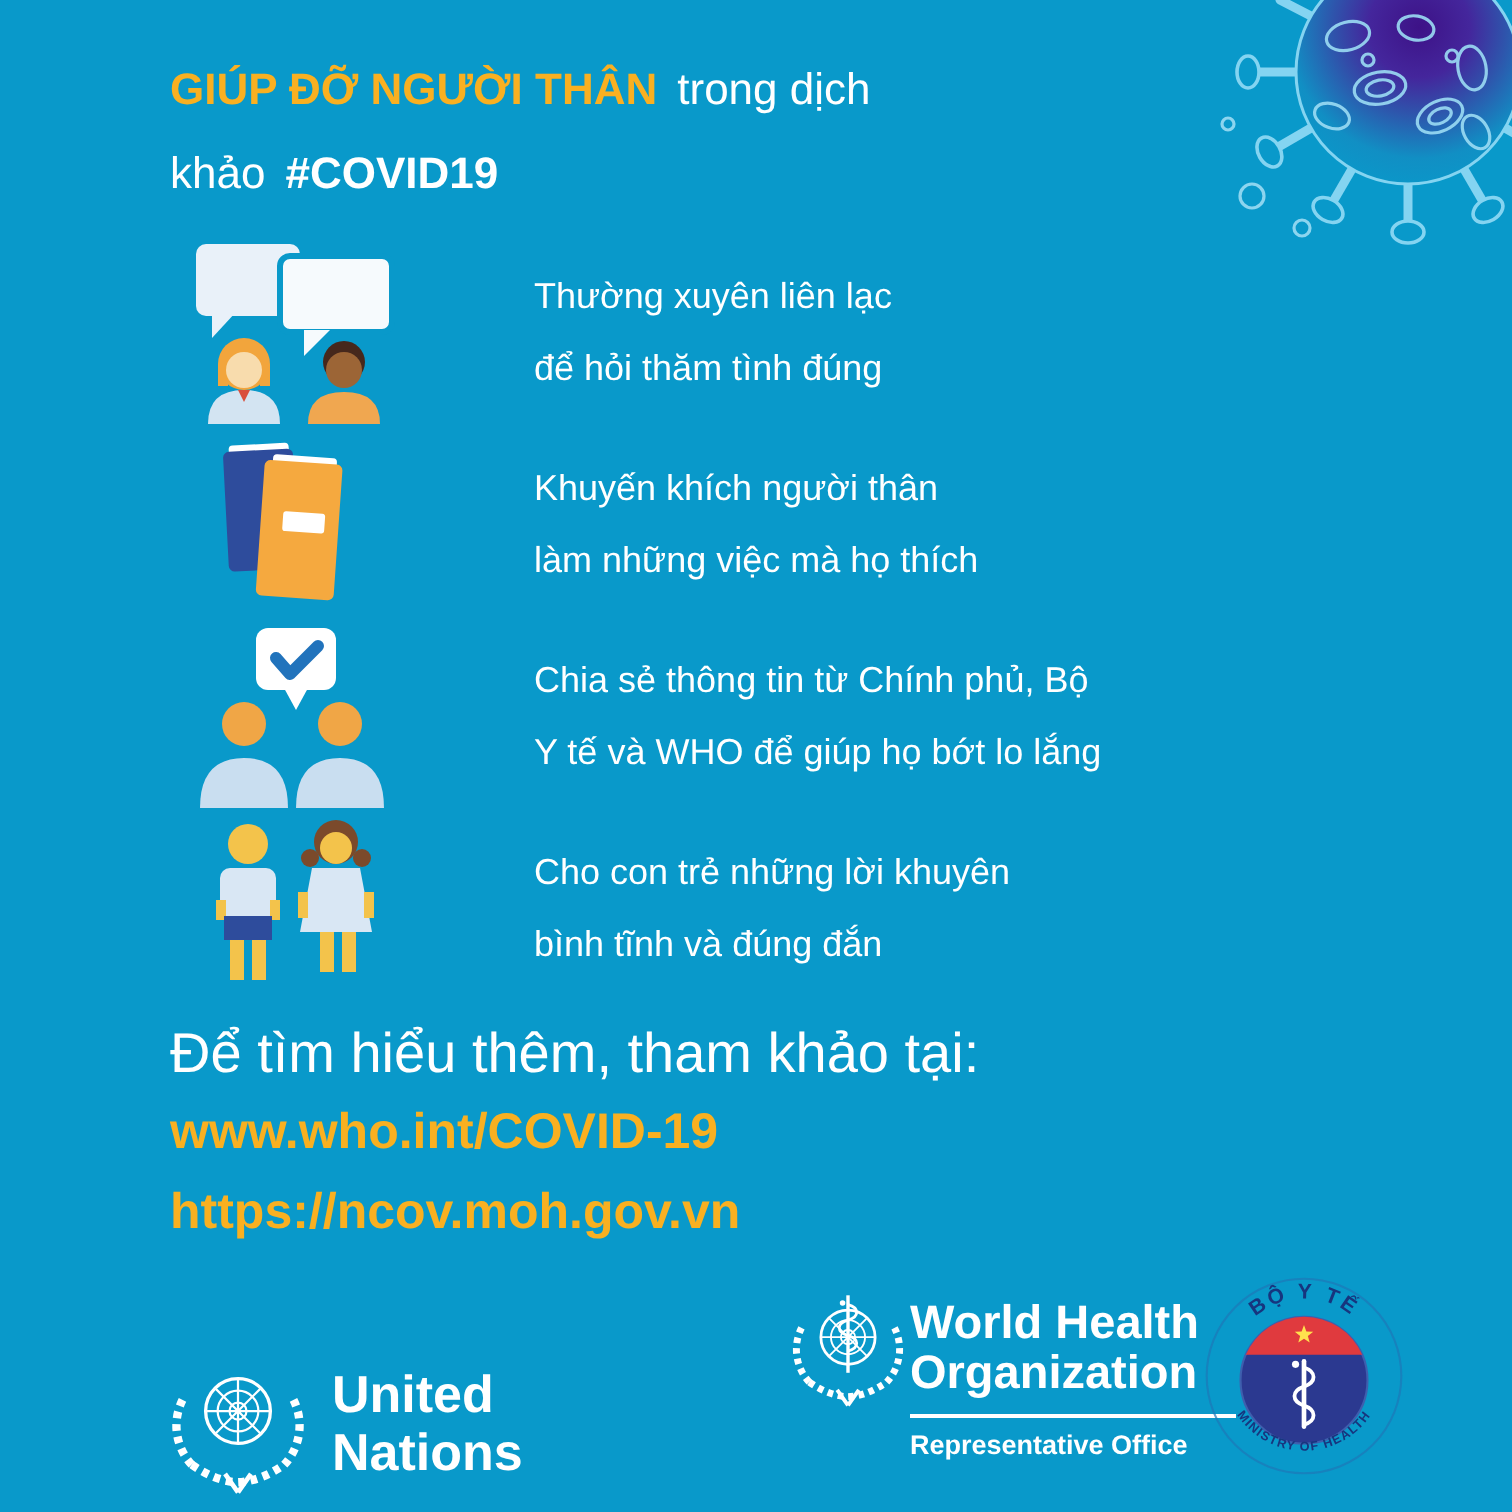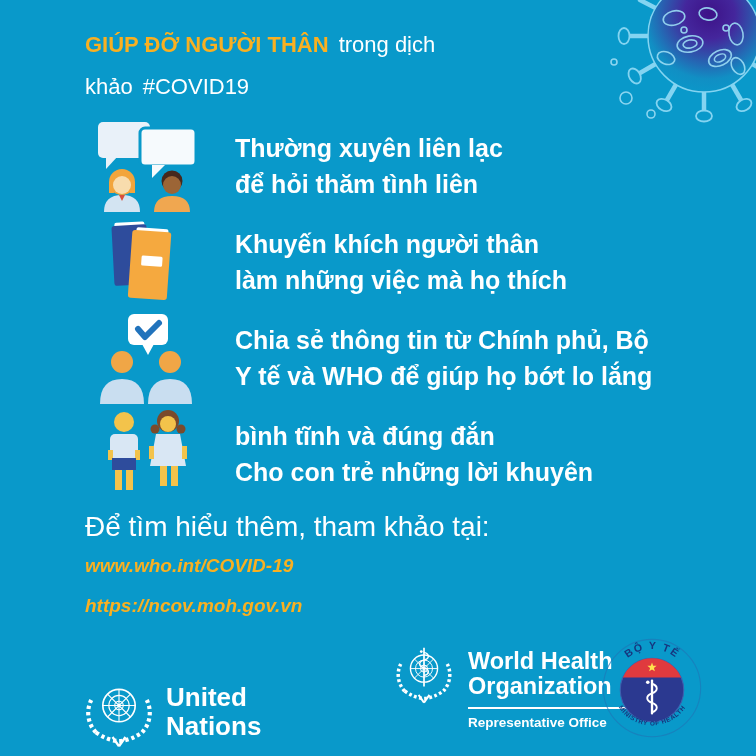--- a/index.html
+++ b/index.html
@@ -6,35 +6,35 @@
   html,body{margin:0;padding:0;}
   .canvas{
     position:relative; width:756px; height:756px; overflow:hidden;
     background:var(--bg);
     font-family:"Liberation Sans","DejaVu Sans",sans-serif;
   }
   
   .title{position:absolute;left:85px;top:24px;color:#fff;font-size:22px;line-height:42px;white-space:nowrap;}
   .title .hl{color:var(--yellow);font-weight:700;}
   .title .sp{margin-left:10px;}
-  .title .b{font-weight:400;}
+  .title .b{font-weight:700;}
   
   .tips{position:absolute;left:92px;top:118px;width:640px;}
   .tip{display:flex;align-items:center;height:96px;}
   .icon-box{flex:0 0 143px;display:flex;align-items:center;}
-  .tip-text{color:#fff;font-weight:700;font-size:25px;line-height:36.5px;white-space:nowrap;}
+  .tip-text{color:#fff;font-weight:400;font-size:18px;line-height:36.5px;white-space:nowrap;margin-left:32px;}
   
   .more{position:absolute;left:85px;top:508px;}
   .more-label{color:#fff;font-size:28px;line-height:38px;}
-  .link{display:block;color:var(--yellow);font-weight:700;font-size:19px;line-height:40px;text-decoration:none;font-style:italic;}
+  .link{display:block;color:var(--yellow);font-weight:700;font-size:25px;line-height:40px;text-decoration:none;}
   
   .logo-un{position:absolute;left:82px;top:650px;display:flex;align-items:center;margin-top:25px;}
   .un-text{color:#fff;font-weight:700;font-size:26px;line-height:29px;margin-left:10px;}
   .logo-who{position:absolute;left:393px;top:643px;display:flex;align-items:flex-start;}
-  .who-text{color:#fff;margin-left:13px;margin-top:6px;}
+  .who-text{color:#fff;margin-left:0;margin-top:6px;}
   .who-big{font-weight:700;font-size:23.5px;line-height:25px;}
   .who-rule{height:2px;background:#fff;width:163px;margin:8px 0 6px;}
   .who-sub{font-weight:700;font-size:13.5px;line-height:16px;}
   .logo-moh{position:absolute;left:599px;top:633px;}
   .virus{position:absolute;top:0;right:0;}
 </style>
 </head>
 <body>
 
 <div class="canvas">
@@ -107,21 +107,21 @@
           <circle cx="30" cy="65" r="9" fill="#F8DCAD"></circle>
           <path d="M12 92 q0 -17 18 -17 q18 0 18 17 z" fill="#D3E4F2"></path>
           <path d="M27 75 l3 6 l3 -6 z" fill="#D94F3D"></path>
           <circle cx="80" cy="61" r="10.5" fill="#46281C"></circle>
           <circle cx="80" cy="65" r="9" fill="#9C6536"></circle>
           <path d="M62 92 q0 -16 18 -16 q18 0 18 16 z" fill="#F0A750"></path>
         </svg>
       </div>
       <div class="tip-text">
         <div>Thường xuyên liên lạc</div>
-        <div>để hỏi thăm tình liên</div>
+        <div>để hỏi thăm tình đúng</div>
       </div>
     </div>
 
     <div class="tip">
       <div class="icon-box">
         <svg width="110" height="92" viewBox="0 0 110 92">
           <g transform="rotate(-3 40 40)">
             <rect x="24" y="6" width="30" height="7" rx="2" fill="#FFFFFF"></rect>
             <rect x="21" y="9" width="35" height="60" rx="3" fill="#2E4C9C"></rect>
           </g>
@@ -171,22 +171,22 @@
           <circle cx="76" cy="13" r="11" fill="#7B4A2B"></circle>
           <circle cx="76" cy="16" r="8" fill="#F3C34B"></circle>
           <path d="M64 26 L88 26 L94 58 L58 58 Z" fill="#D9E7F4"></path>
           <rect x="57" y="38" width="5" height="13" fill="#F3C34B"></rect>
           <rect x="90" y="38" width="5" height="13" fill="#F3C34B"></rect>
           <rect x="68" y="58" width="7" height="20" fill="#F3C34B"></rect>
           <rect x="79" y="58" width="7" height="20" fill="#F3C34B"></rect>
         </svg>
       </div>
       <div class="tip-text">
+        <div>Cho con trẻ những lời khuyên</div>
         <div>bình tĩnh và đúng đắn</div>
-        <div>Cho con trẻ những lời khuyên</div>
       </div>
     </div>
   </div>
 
   <div class="more">
     <div class="more-label">Để tìm hiểu thêm, tham khảo tại:</div>
     <a class="link">www.who.int/COVID-19</a>
     <a class="link">https://ncov.moh.gov.vn</a>
   </div>
 

